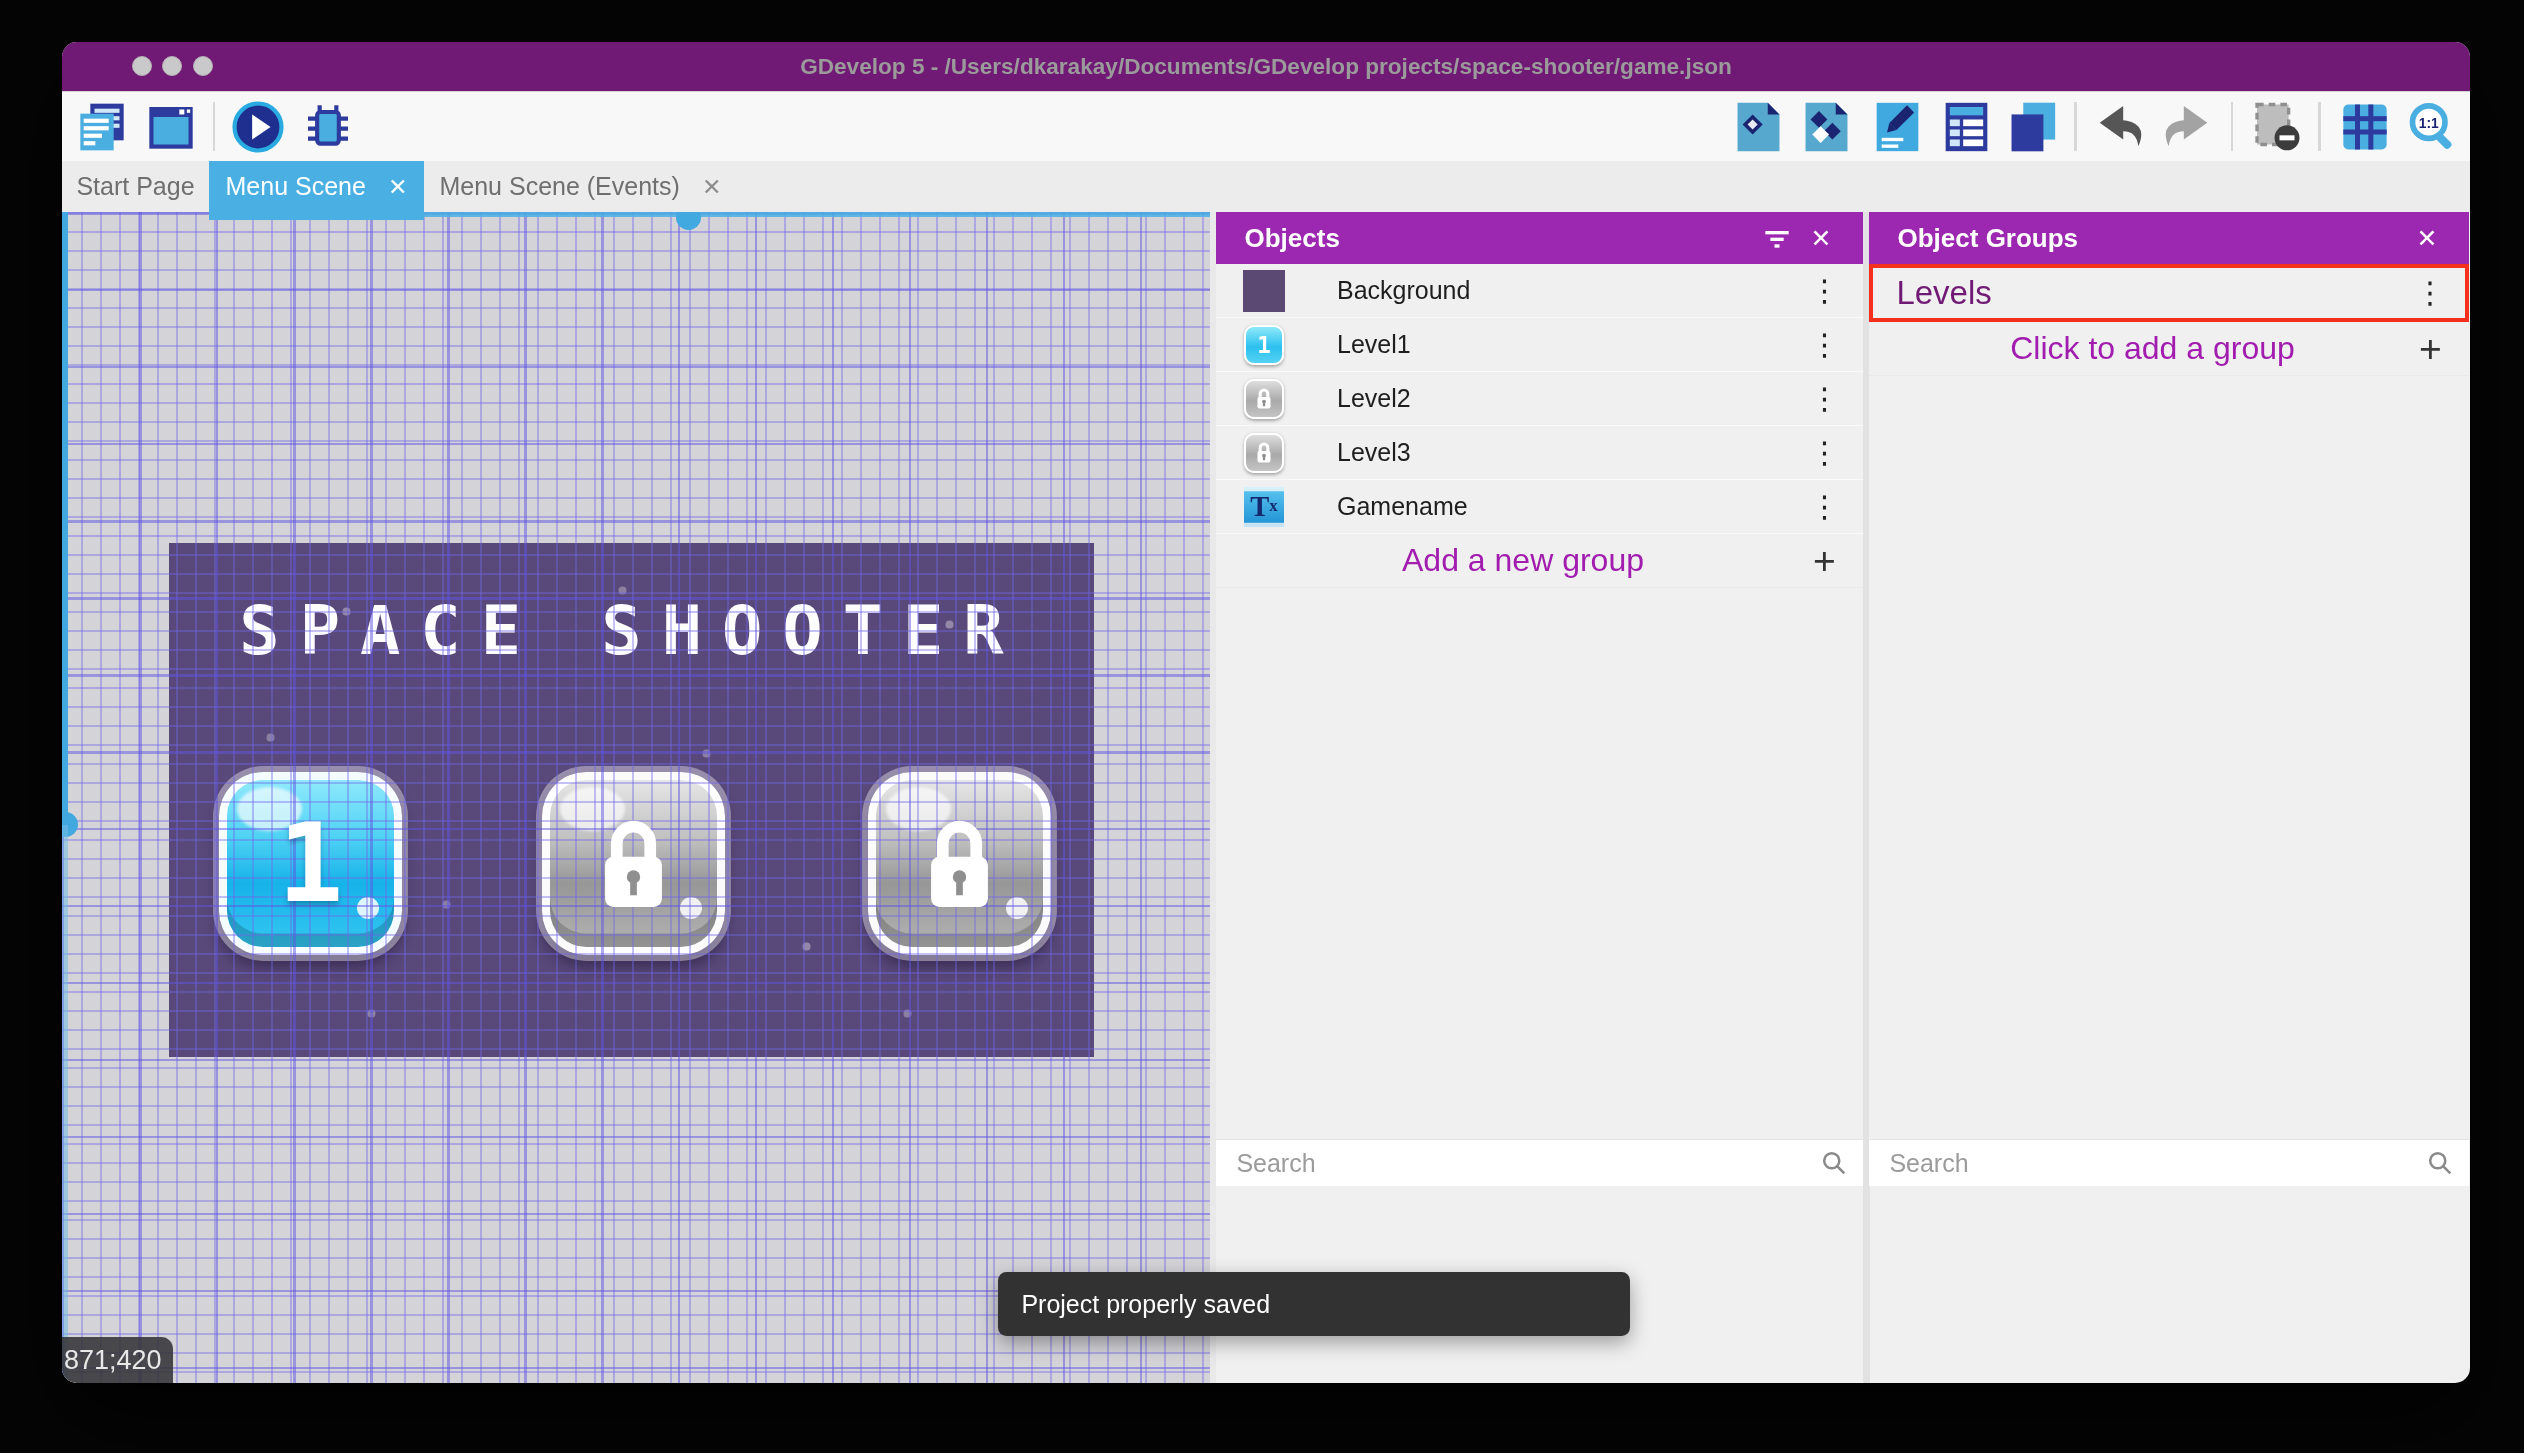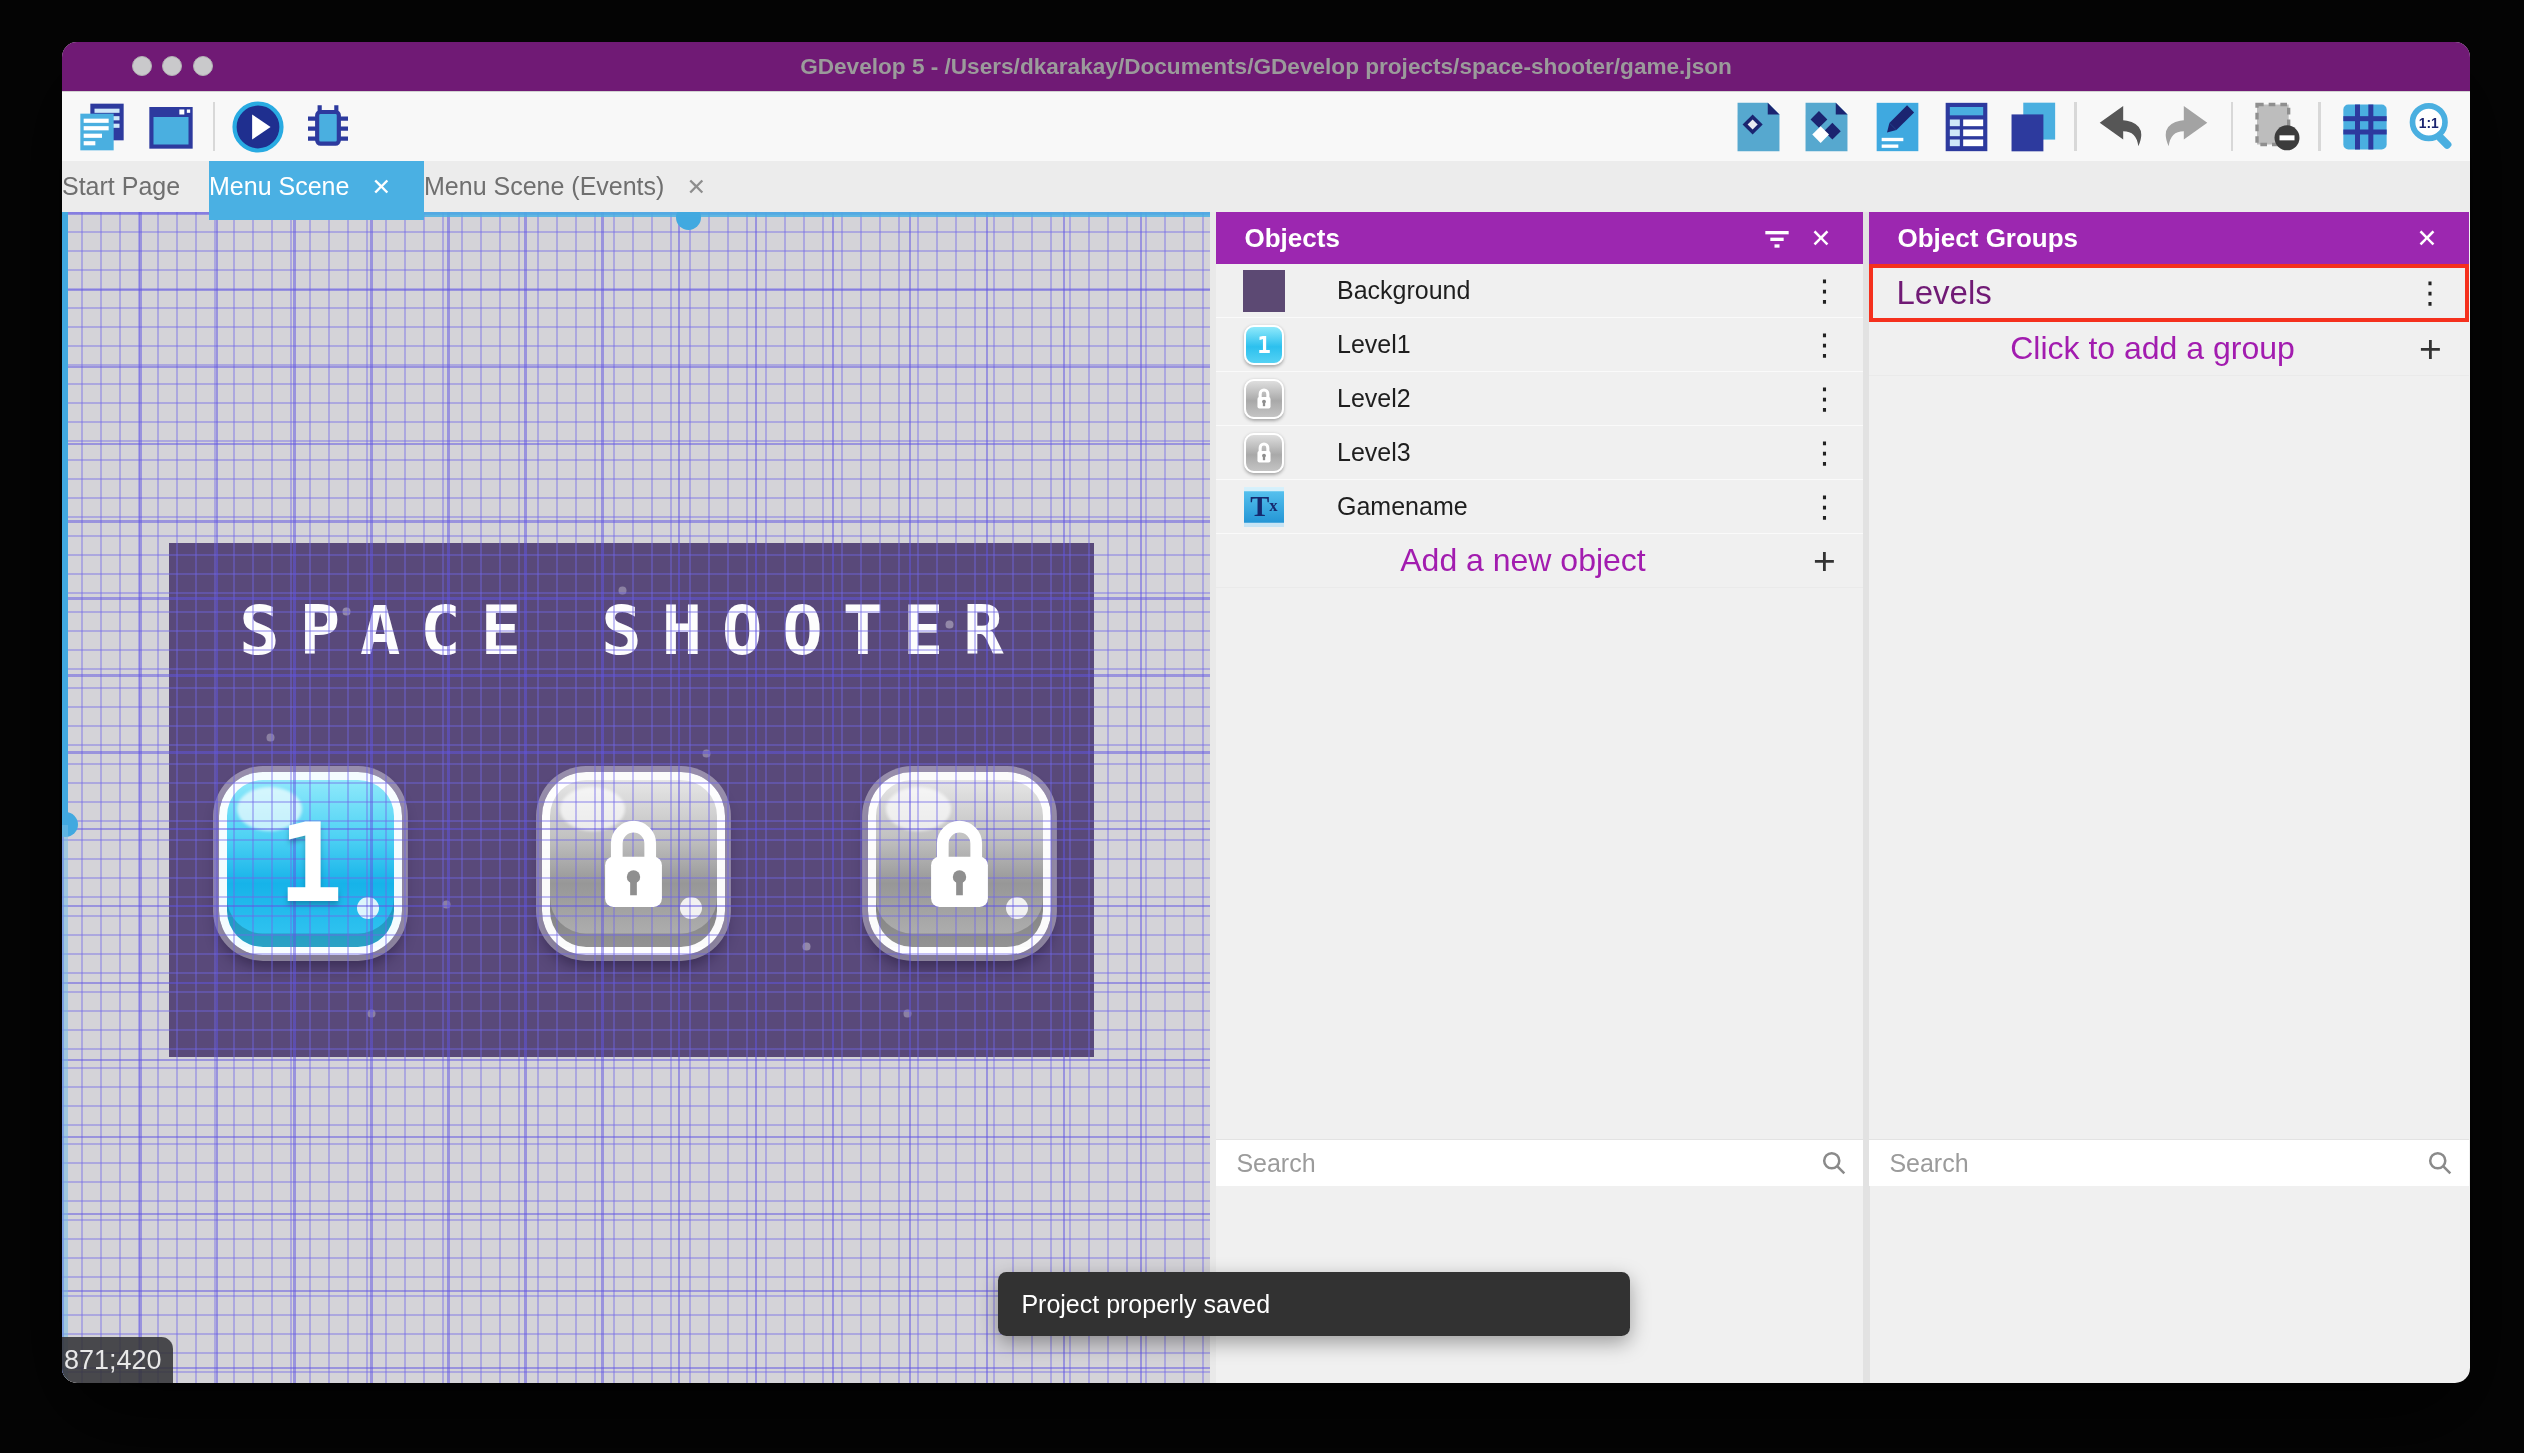--- a/index.html
+++ b/index.html
@@ -16,21 +16,21 @@
 
   
   .toolbar{position:absolute;left:0;top:50px;width:100%;height:69px;background:#f8f8f8;}
   .tb-group{position:absolute;top:0;height:69px;display:flex;align-items:center;gap:16.7px;}
   .tb-left{left:13.4px}.tb-right{right:11.7px}
   .tb-btn{width:52px;height:52px;display:flex;align-items:center;justify-content:flex-end;}
   .tb-sep{width:2.5px;height:49px;background:#d8d8d8;}
 
   
   .tabbar{position:absolute;left:0;top:119px;width:100%;height:51px;background:#ececec;display:flex;}
-  .tab{height:51px;display:flex;align-items:center;gap:22px;font-size:25px;color:#6f6f6f;cursor:pointer;}
+  .tab{height:51px;display:flex;align-items:center;justify-content:center;gap:22px;font-size:25px;color:#6f6f6f;cursor:pointer;}
   .tab.active{background:#4ab0e3;color:#fff;}
   .tab .tab-close{font-size:23.4px;color:#8d8d8d;}
   .tab.active .tab-close{color:#fff;}
   .tab-start{width:147px}.tab-menu{width:215px}.tab-events{width:313px}
 
   
   .content{position:absolute;left:0;top:170px;width:100%;height:1171px;}
 
   
   .canvas{position:absolute;left:0;top:0;width:1148px;height:1171px;background:#d4d3d8;overflow:hidden;}
@@ -378,21 +378,21 @@
             <span class="obj-thumb">
                 <span class="thumb-text">
               <span class="tmain">T</span>
                   <span class="tsub">x</span>
             </span>
               </span>
             <span class="obj-label">Gamename</span>
             <span class="kebab">⋮</span>
           </div>
           <div class="add-row">
-            <span class="add-label">Add a new object</span>
+            <span class="add-label">Add a new group</span>
             <span class="plus">+</span>
           </div>
         </div>
         <div class="search-bar">
           <input class="search-input" type="text" placeholder="Search" style="">
           <svg width="28.5" height="28.5" viewBox="0 0 34 34">
               <circle cx="14" cy="14" r="9" fill="none" stroke="#8a8a8a" stroke-width="3"></circle>
               <line x1="21" y1="21" x2="29" y2="29" stroke="#8a8a8a" stroke-width="3"></line>
             </svg>
         </div>

